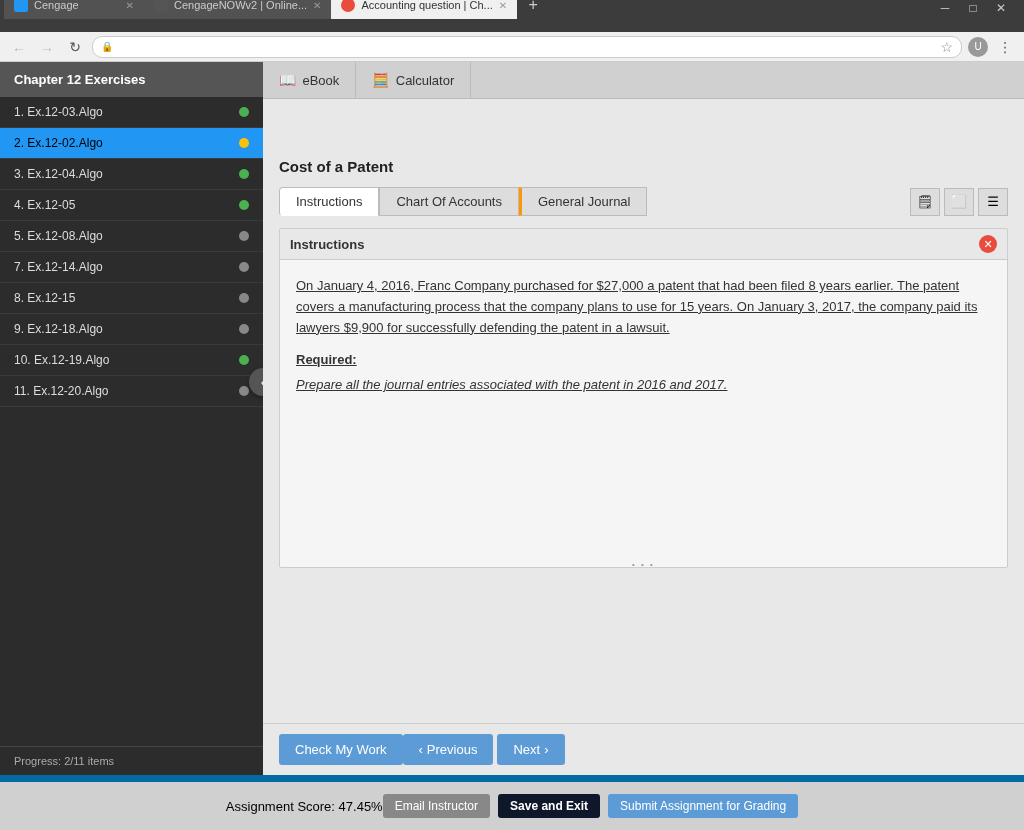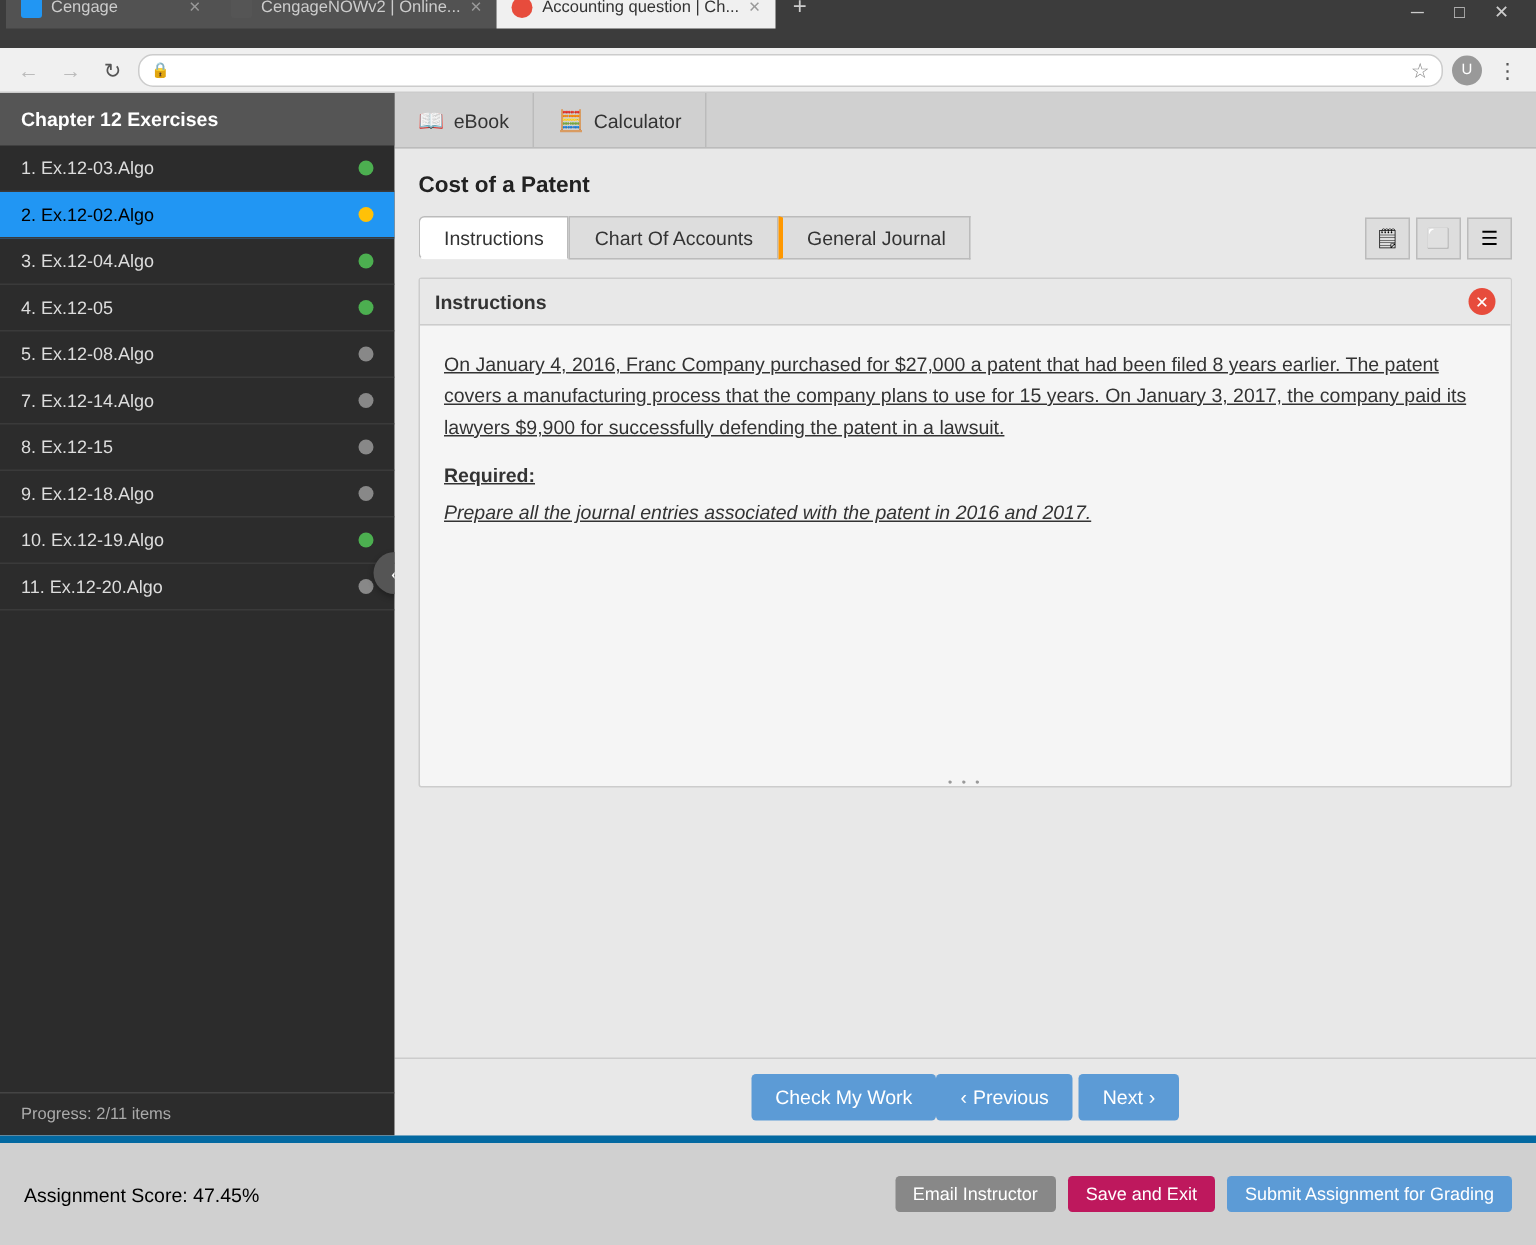--- a/index.html
+++ b/index.html
@@ -45,21 +45,21 @@
     
     .collapse-btn { position: absolute; right: -14px; top: 50%; transform: translateY(-50%); width: 28px; height: 28px; border-radius: 50%; background: #555; display: flex; align-items: center; justify-content: center; color: #fff; font-size: 14px; cursor: pointer; z-index: 10; box-shadow: 0 2px 4px rgba(0,0,0,0.3); }
 
     
     .content-area { flex: 1; display: flex; flex-direction: column; overflow: hidden; background: #e8e8e8; }
     .content-header { display: flex; align-items: center; background: #d0d0d0; border-bottom: 1px solid #bbb; gap: 0; }
     .content-header-btn { display: flex; align-items: center; gap: 6px; padding: 10px 16px; font-size: 13px; color: #333; cursor: pointer; border-right: 1px solid #bbb; }
     .content-header-btn .btn-icon { font-size: 14px; }
 
     .content-scroll { flex: 1; overflow-y: auto; overflow-x: hidden; padding: 16px; }
-    .page-title { font-size: 15px; font-weight: bold; color: #222; margin-bottom: 12px; }
+    .page-title { font-size: 15px; font-weight: bold; color: #222; margin-bottom: 12px; margin-top: 43px; }
 
     
     .tabs-row { display: flex; align-items: center; gap: 0; margin-bottom: 12px; }
     .tab-item { padding: 6px 16px; font-size: 13px; border: 1px solid #bbb; cursor: pointer; background: #ddd; color: #333; }
     .tab-item:first-child { border-radius: 4px 0 0 4px; }
     .tab-item.active-tab { background: #fff; border-bottom-color: #fff; font-weight: normal; }
     .tab-item.warning-tab { border-left: 3px solid #ff9800; }
     .tab-right-icons { margin-left: auto; display: flex; gap: 4px; }
     .tab-icon-btn { width: 30px; height: 28px; border: 1px solid #bbb; background: #ddd; display: flex; align-items: center; justify-content: center; cursor: pointer; font-size: 13px; }
 
@@ -69,31 +69,31 @@
     .instructions-title { font-size: 13px; font-weight: bold; color: #333; }
     .close-btn { width: 18px; height: 18px; background: #e74c3c; border-radius: 50%; display: flex; align-items: center; justify-content: center; color: #fff; font-size: 11px; cursor: pointer; }
     .instructions-body { padding: 16px; font-size: 13px; color: #333; line-height: 1.6; text-decoration: underline; }
     .instructions-body p { margin-bottom: 12px; }
     .required-section { margin-top: 12px; }
     .required-label { font-weight: bold; }
     .resize-handle { position: absolute; bottom: 0; left: 50%; transform: translateX(-50%); width: 40px; height: 6px; cursor: ns-resize; display: flex; align-items: center; justify-content: center; }
     .resize-dots { color: #999; font-size: 8px; letter-spacing: 2px; }
 
     
-    .bottom-nav { background: #e8e8e8; padding: 10px 16px; display: flex; align-items: center; justify-content: center; border-top: 1px solid #ccc; }
+    .bottom-nav { background: #e8e8e8; padding: 10px 16px; display: flex; align-items: center; justify-content: flex-start; border-top: 1px solid #ccc; }
     .check-btn { background: #5c9bd6; color: #fff; border: none; padding: 8px 16px; border-radius: 3px; cursor: pointer; font-size: 13px; }
     .nav-buttons { display: flex; align-items: center; gap: 4px; }
     .prev-btn, .next-btn { display: flex; align-items: center; gap: 4px; padding: 8px 16px; background: #5c9bd6; color: #fff; border: none; border-radius: 3px; cursor: pointer; font-size: 13px; }
 
     
-    .score-bar { background: #d0d0d0; padding: 22px 16px; display: flex; align-items: center; justify-content: space-between; border-top: 5px solid #0369a1; }
+    .score-bar { background: #d0d0d0; padding: 12px 16px; display: flex; align-items: center; justify-content: center; border-top: 7px solid #0369a1; }
     .score-buttons { display: flex; gap: 8px; }
     .score-btn { padding: 5px 12px; font-size: 12px; border: none; border-radius: 3px; cursor: pointer; }
     .email-btn { background: #888; color: #fff; }
-    .save-btn { background: #be185d; color: #fff; }
+    .save-btn { background: #0f172a; color: #fff; font-weight: bold; }
     .submit-btn { background: #5c9bd6; color: #fff; }
 
     .scrollbar-area { overflow-y: scroll; }
     .scrollbar-area::-webkit-scrollbar { width: 8px; }
     .scrollbar-area::-webkit-scrollbar-track { background: #e0e0e0; }
     .scrollbar-area::-webkit-scrollbar-thumb { background: #aaa; border-radius: 4px; }
   </style>
 </head>
 <body>
 

